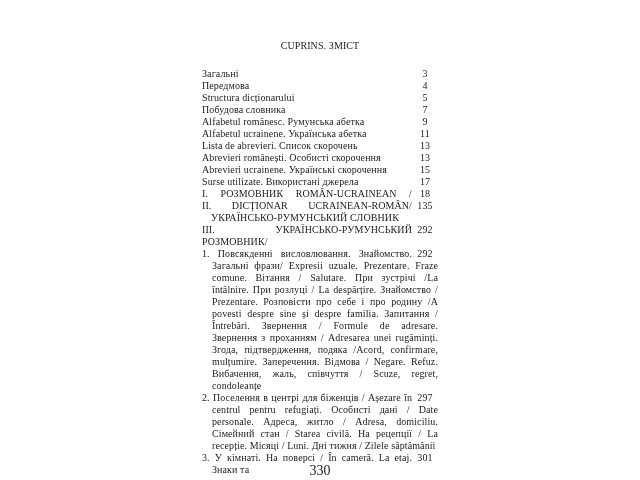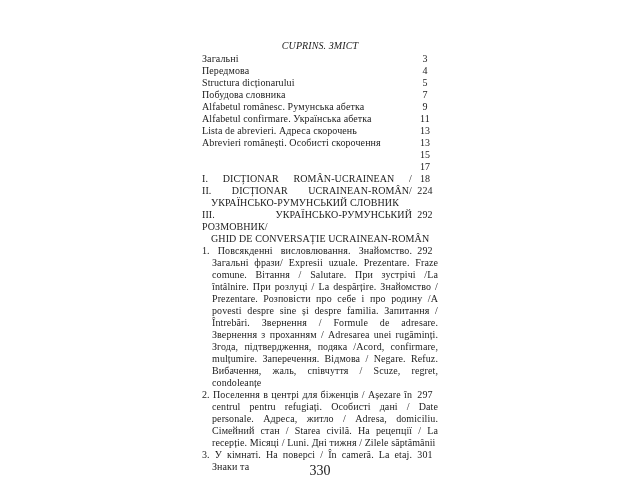--- a/index.html
+++ b/index.html
@@ -13,23 +13,22 @@
   }
   .page-block {
     position: absolute;
     left: 202px; top: 40px; width: 236px;
     font-size: 10px;
     line-height: 12px;
     letter-spacing: 0.1px;
   }
   .heading {
     text-align: center;
-    margin-bottom: 1px;
+    margin-bottom: 16px;
     white-space: nowrap;
-    font-style: italic;
   }
   .row { clear: both; }
   .pgno {
     float: right;
     width: 26px;
     text-align: center;
   }
   .label { }
   .sec-line1 {
     text-align: justify;
@@ -71,50 +70,51 @@
   <div class="row">
     <span class="pgno">7</span>
     <span class="label">Побудова словника</span>
   </div>
   <div class="row">
     <span class="pgno">9</span>
     <span class="label">Alfabetul românesc. Румунська абетка</span>
   </div>
   <div class="row">
     <span class="pgno">11</span>
-    <span class="label">Alfabetul confirmare. Українська абетка</span>
+    <span class="label">Alfabetul ucrainene. Українська абетка</span>
   </div>
   <div class="row">
     <span class="pgno">13</span>
-    <span class="label">Lista de abrevieri. Адреса скорочень</span>
+    <span class="label">Lista de abrevieri. Список скорочень</span>
   </div>
   <div class="row">
     <span class="pgno">13</span>
     <span class="label">Abrevieri românești. Особисті скорочення</span>
   </div>
   <div class="row">
     <span class="pgno">15</span>
+    <span class="label">Abrevieri ucrainene. Українські скорочення</span>
   </div>
   <div class="row">
     <span class="pgno">17</span>
+    <span class="label">Surse utilizate. Використані джерела</span>
   </div>
 
   <div class="row">
     <span class="pgno">18</span>
-    <div class="sec-line1">I. DICȚIONAR ROMÂN-UCRAINEAN /</div>
+    <div class="sec-line1">I. РОЗМОВНИК ROMÂN-UCRAINEAN /</div>
   </div>
   <div class="row">
-    <span class="pgno">224</span>
+    <span class="pgno">135</span>
     <div class="sec-line1">II. DICȚIONAR UCRAINEAN-ROMÂN/</div>
     <div class="sec-line2">УКРАЇНСЬКО-РУМУНСЬКИЙ СЛОВНИК</div>
   </div>
   <div class="row">
     <span class="pgno">292</span>
     <div class="sec-line1">III. УКРАЇНСЬКО-РУМУНСЬКИЙ РОЗМОВНИК/</div>
-    <div class="sec-line2">GHID DE CONVERSAȚIE UCRAINEAN-ROMÂN</div>
   </div>
 
   <div class="row chap">
     <span class="pgno">292</span><span class="label">1. Повсякденні висловлювання. Знайомство. Загальні фрази/ Expresii uzuale. Prezentare. Fraze comune. Вітання / Salutare. При зустрічі /La întâlnire. При розлуці / La despărțire. Знайомство / Prezentare. Розповісти про себе і про родину /A povesti despre sine și despre familia. Запитання / Întrebări. Звернення / Formule de adresare. Звернення з проханням / Adresarea unei rugăminți. Згода, підтвердження, подяка /Acord, confirmare, mulțumire. Заперечення. Відмова / Negare. Refuz. Вибачення, жаль, співчуття / Scuze, regret, condoleanțe</span>
   </div>
   <div class="row chap">
     <span class="pgno">297</span><span class="label">2. Поселення в центрі для біженців / Așezare în centrul pentru refugiați. Особисті дані / Date personale. Адреса, житло / Adresa, domiciliu. Сімейний стан / Starea civilă. На рецепції / La recepție. Місяці / Luni. Дні тижня / Zilele săptămânii</span>
   </div>
   <div class="row chap">
     <span class="pgno">301</span><span class="label">3. У кімнаті. На поверсі / În cameră. La etaj. Знаки та</span>

